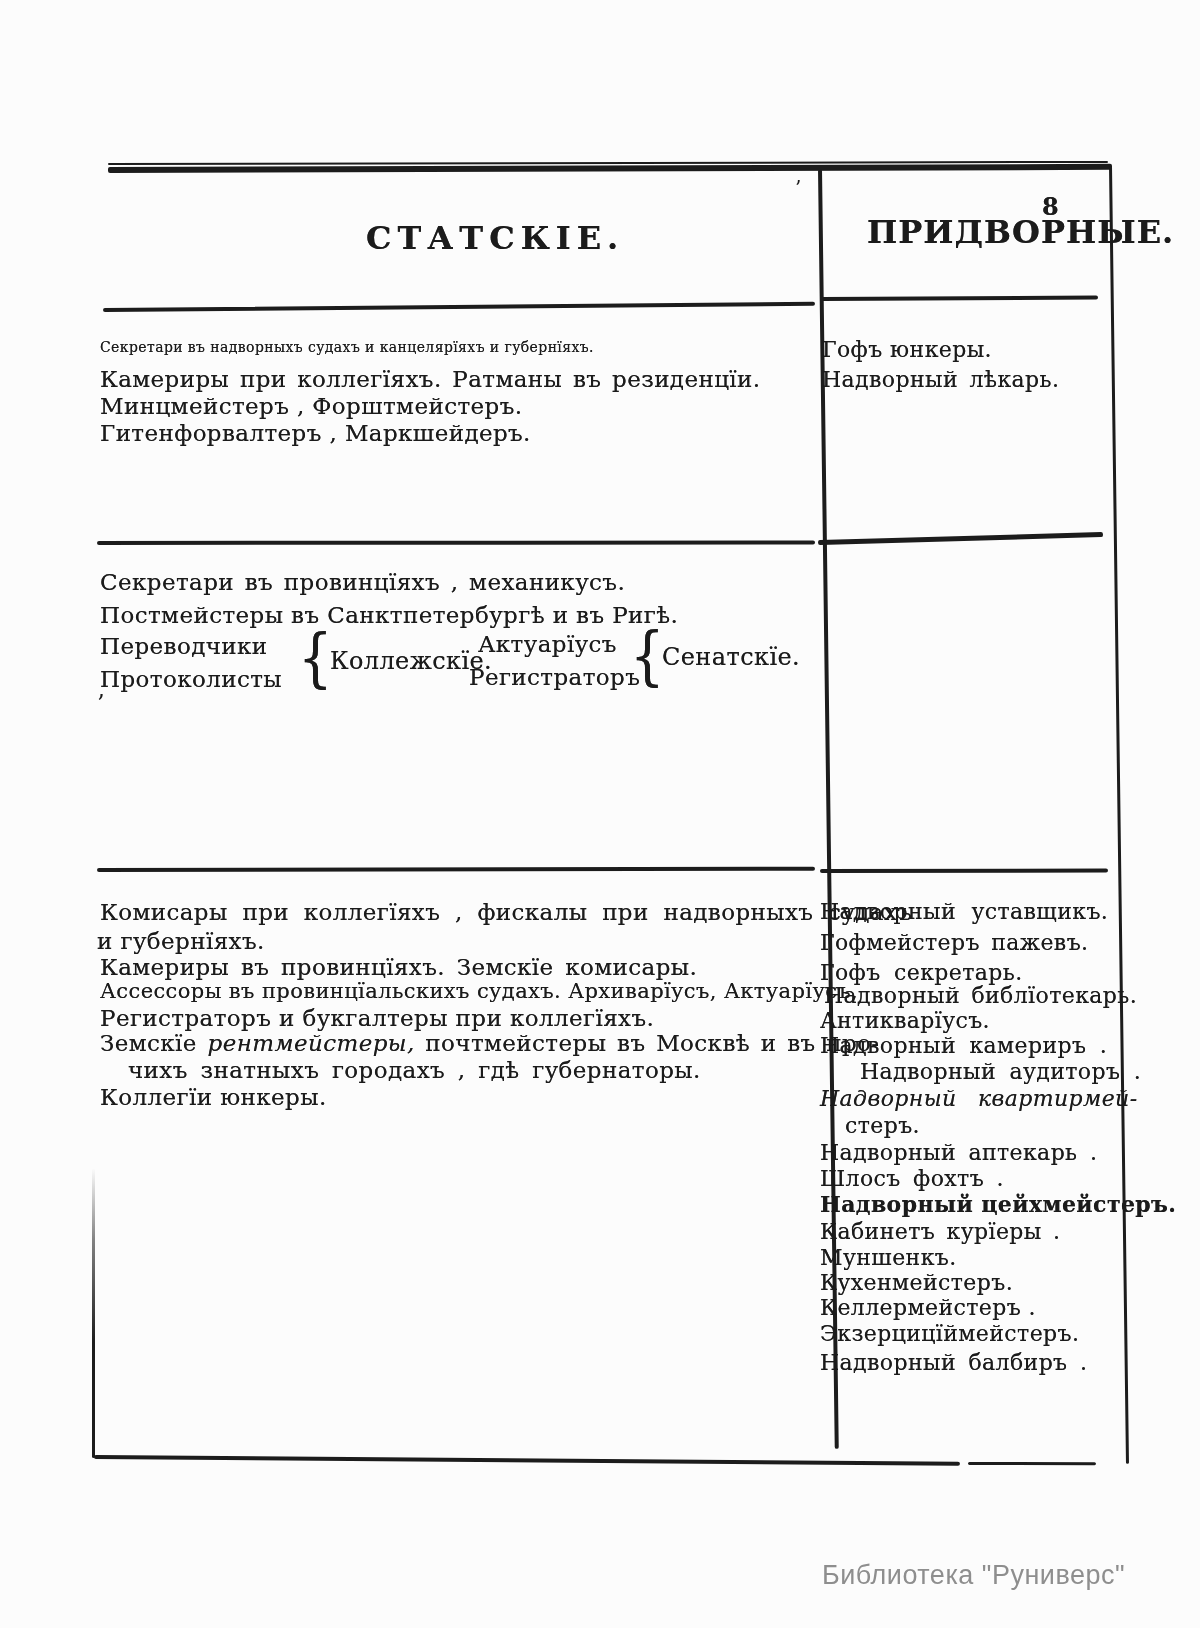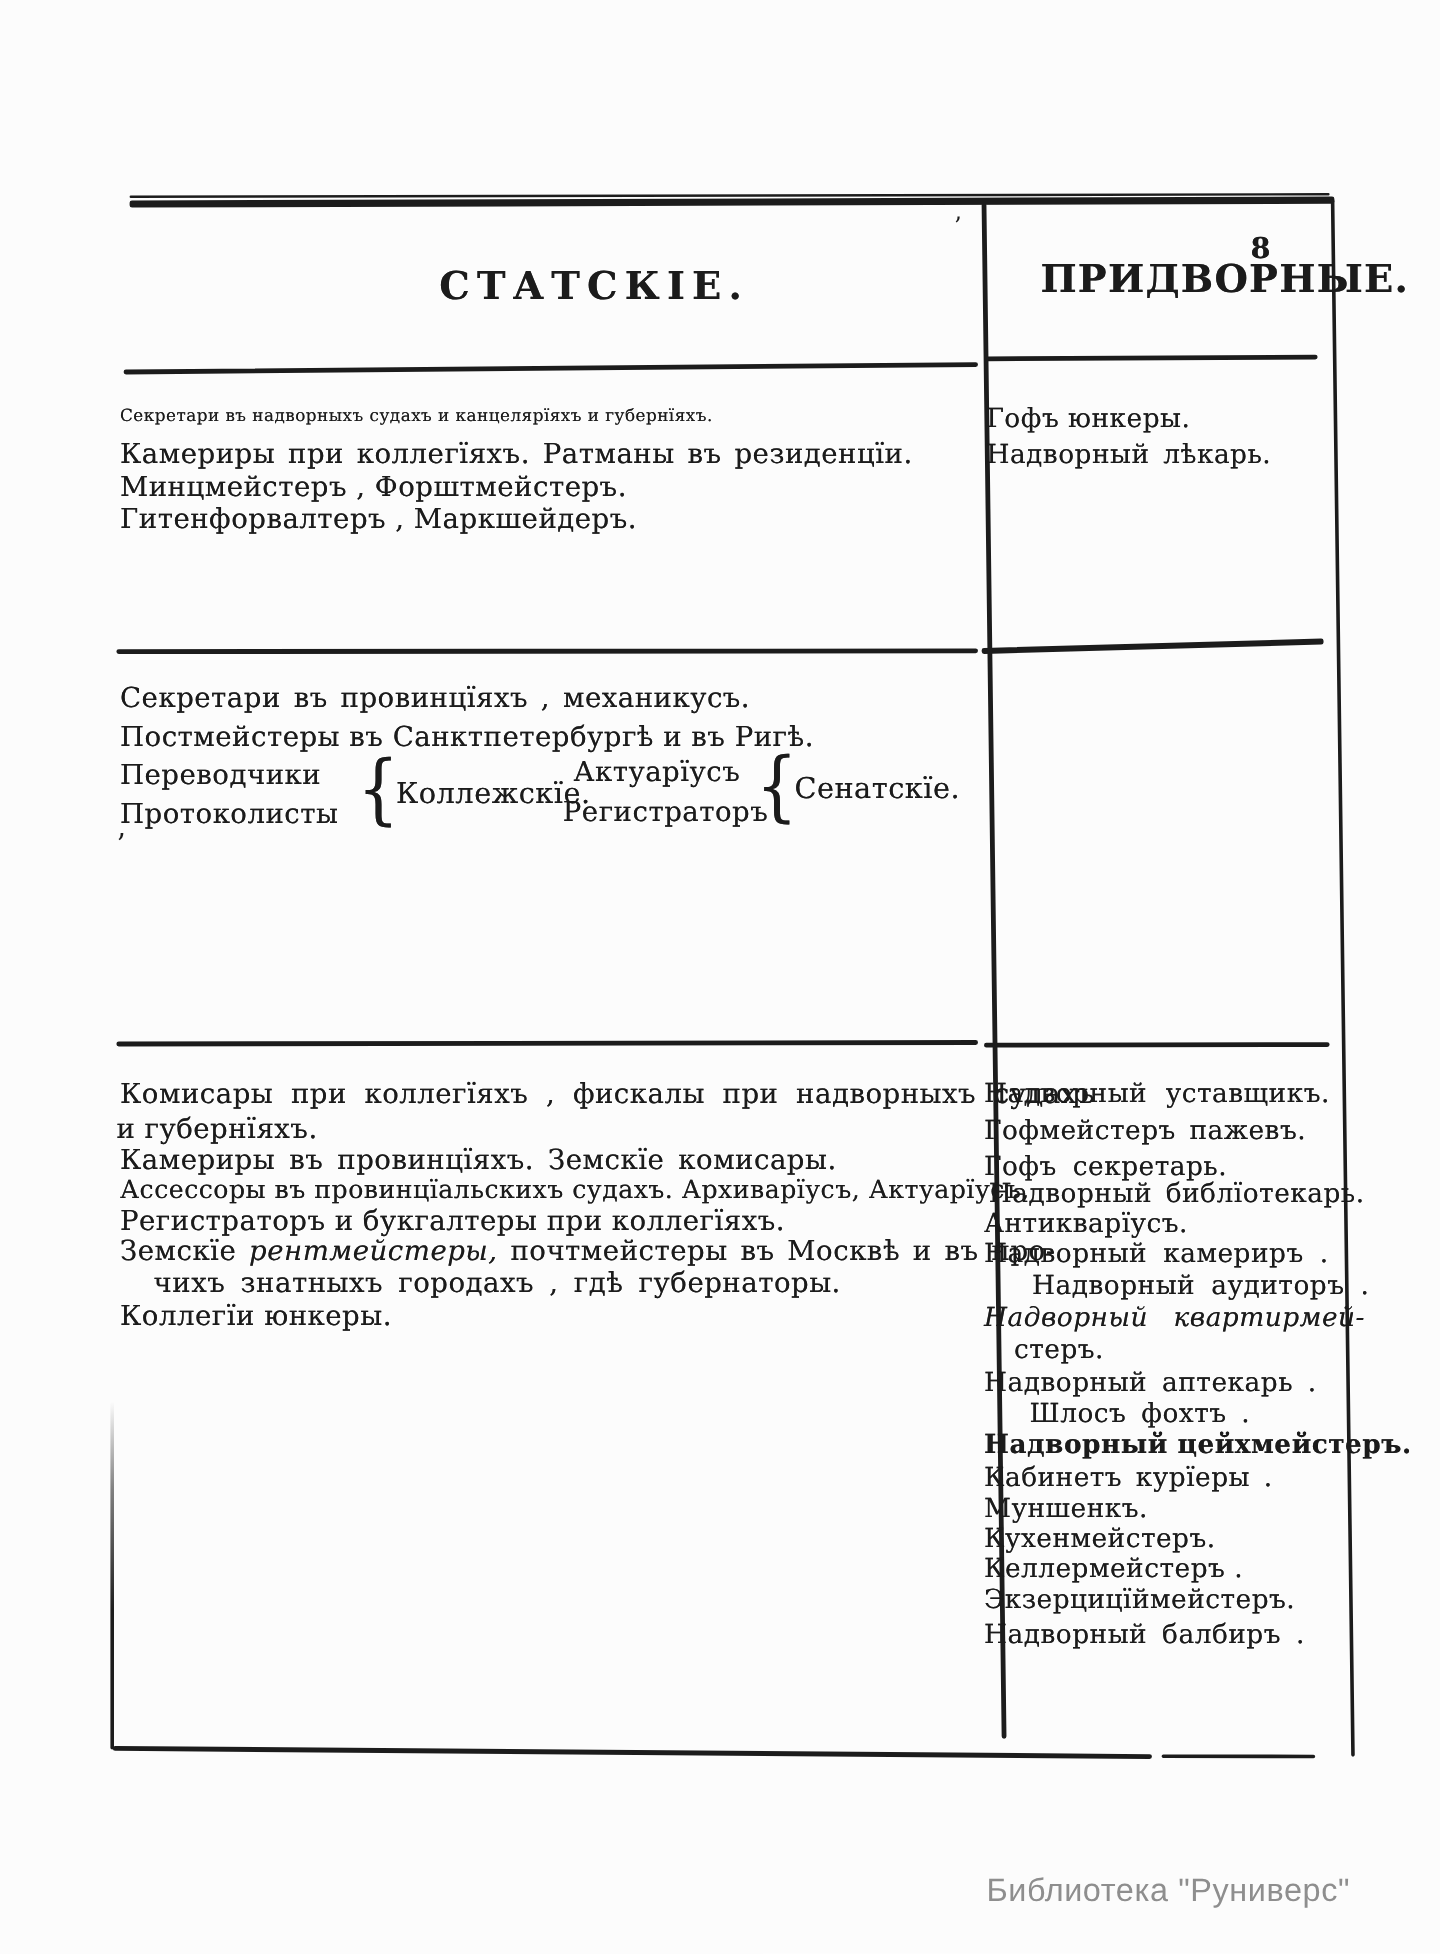--- a/index.html
+++ b/index.html
@@ -110,21 +110,21 @@
   <div class="t rz" style="left:820px;top:900px;word-spacing:8px;">Надворный уставщикъ.</div>
   <div class="t rz" style="left:820px;top:931px;word-spacing:4px;">Гофмейстеръ пажевъ.</div>
   <div class="t rz" style="left:820px;top:961px;word-spacing:6px;">Гофъ секретарь.</div>
   <div class="t rz" style="left:824px;top:984px;word-spacing:4px;">Надворный библїотекарь.</div>
   <div class="t rz" style="left:820px;top:1009px;">Антикварїусъ.</div>
   <div class="t rz" style="left:820px;top:1034px;word-spacing:6px;">Надворный камериръ .</div>
   <div class="t rz" style="left:820px;top:1060px;word-spacing:6px;margin-left:40px;">Надворный аудиторъ .</div>
   <div class="t rz" style="left:820px;top:1087px;word-spacing:14px;font-style:italic;">Надворный квартирмей-</div>
   <div class="t rz" style="left:845px;top:1114px;">стеръ.</div>
   <div class="t rz" style="left:820px;top:1141px;word-spacing:5px;">Надворный аптекарь .</div>
-  <div class="t rz" style="left:820px;top:1167px;word-spacing:5px;margin-left:38px;">Шлосъ фохтъ .</div>
+  <div class="t rz" style="left:820px;top:1167px;word-spacing:5px;">Шлосъ фохтъ .</div>
   <div class="t rz" style="left:820px;top:1193px;font-weight:bold;">Надворный цейхмейстеръ.</div>
   <div class="t rz" style="left:820px;top:1220px;word-spacing:4px;">Кабинетъ курїеры .</div>
   <div class="t rz" style="left:820px;top:1246px;">Муншенкъ.</div>
   <div class="t rz" style="left:820px;top:1271px;">Кухенмейстеръ.</div>
   <div class="t rz" style="left:820px;top:1296px;">Келлермейстеръ .</div>
   <div class="t rz" style="left:820px;top:1322px;">Экзерцицїймейстеръ.</div>
   <div class="t rz" style="left:820px;top:1351px;word-spacing:5px;">Надворный балбиръ .</div>
 
   <div class="mark" style="left:795px;top:176px;">’</div>
   <div class="mark" style="left:97px;top:690px;font-size:24px;">’</div>

